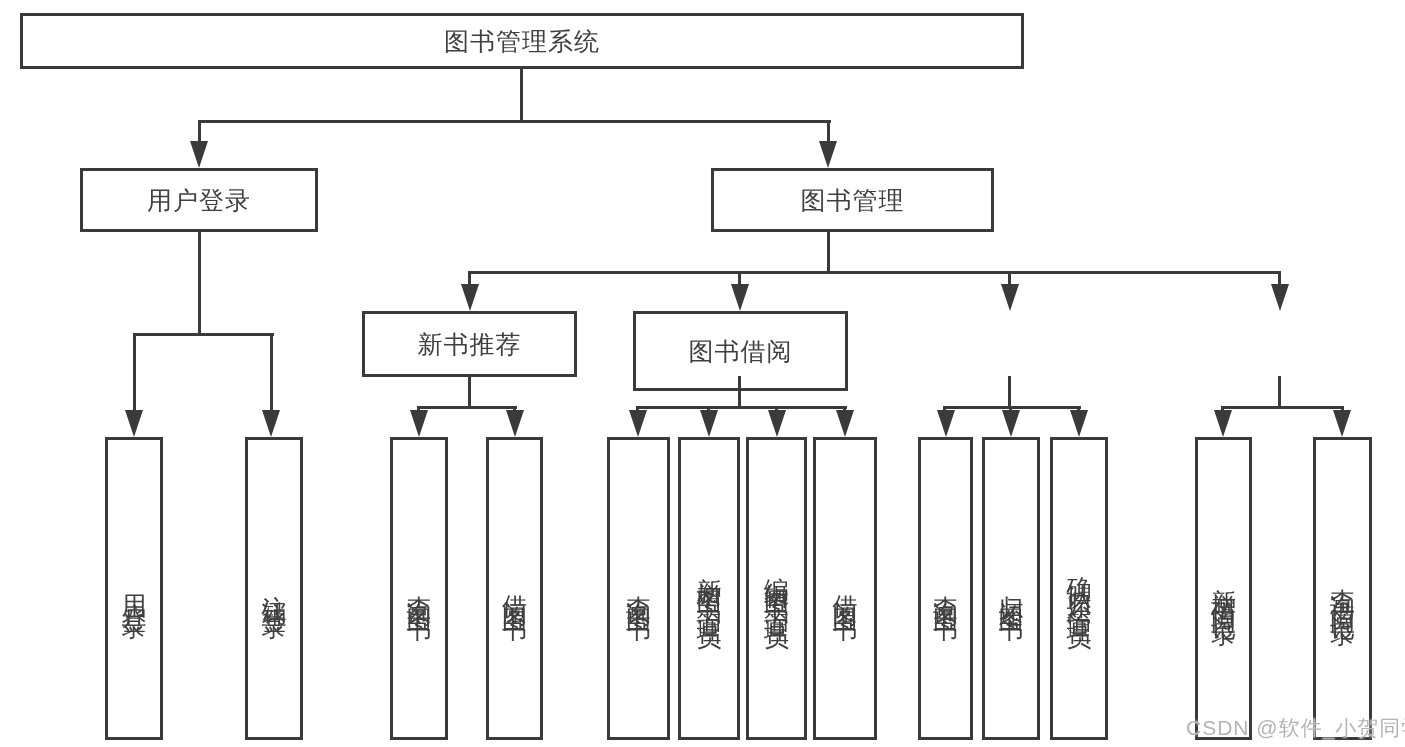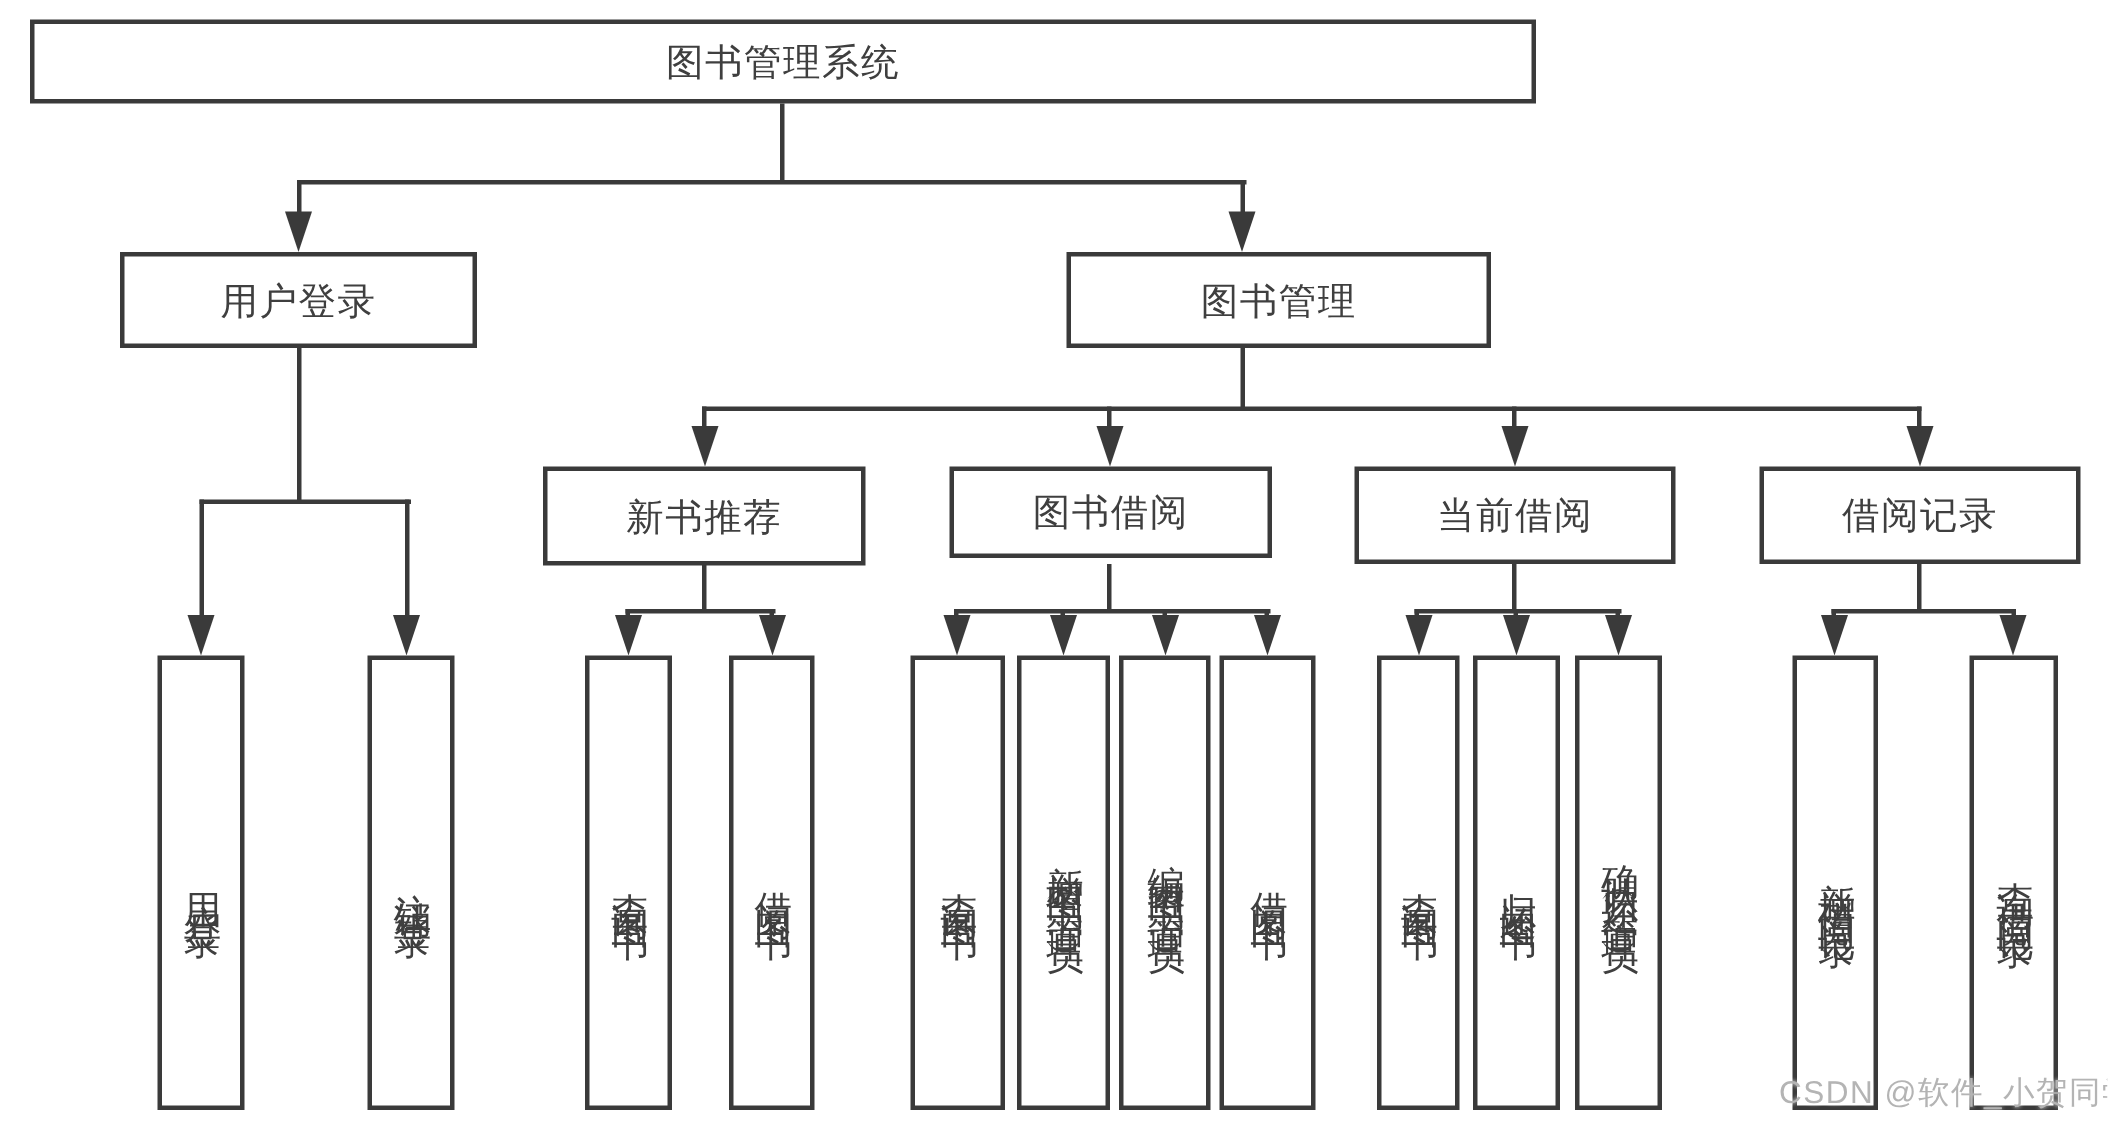--- a/index.html
+++ b/index.html
@@ -62,23 +62,21 @@
   <div class="vline" style="left:468px;top:271px;height:15px"></div>
   <div class="arrow" style="left:461px;top:284px"></div>
   <div class="vline" style="left:738px;top:271px;height:15px"></div>
   <div class="arrow" style="left:731px;top:284px"></div>
   <div class="vline" style="left:1008px;top:271px;height:15px"></div>
   <div class="arrow" style="left:1001px;top:284px"></div>
   <div class="vline" style="left:1278px;top:271px;height:15px"></div>
   <div class="arrow" style="left:1271px;top:284px"></div>
 
   <div class="box" style="left:362px;top:311px;width:215px;height:66px">新书推荐</div>
-  <div class="box" style="left:633px;top:311px;width:215px;height:61px">图书借阅</div>
-  <div class="box" style="left:903px;top:311px;width:214px;height:65px">当前借阅</div>
-  <div class="box" style="left:1173px;top:311px;width:214px;height:65px">借阅记录</div>
+  <div class="box" style="left:633px;top:311px;width:215px;height:80px">图书借阅</div>
 
   <div class="vline" style="left:468px;top:376px;height:32px"></div>
   <div class="hline" style="left:417px;top:406px;width:100px"></div>
   <div class="vline" style="left:417px;top:406px;height:8px"></div>
   <div class="arrow" style="left:410px;top:410px"></div>
   <div class="vline" style="left:513px;top:406px;height:8px"></div>
   <div class="arrow" style="left:506px;top:410px"></div>
 
   <div class="vline" style="left:738px;top:376px;height:32px"></div>
   <div class="hline" style="left:636px;top:406px;width:211px"></div>

